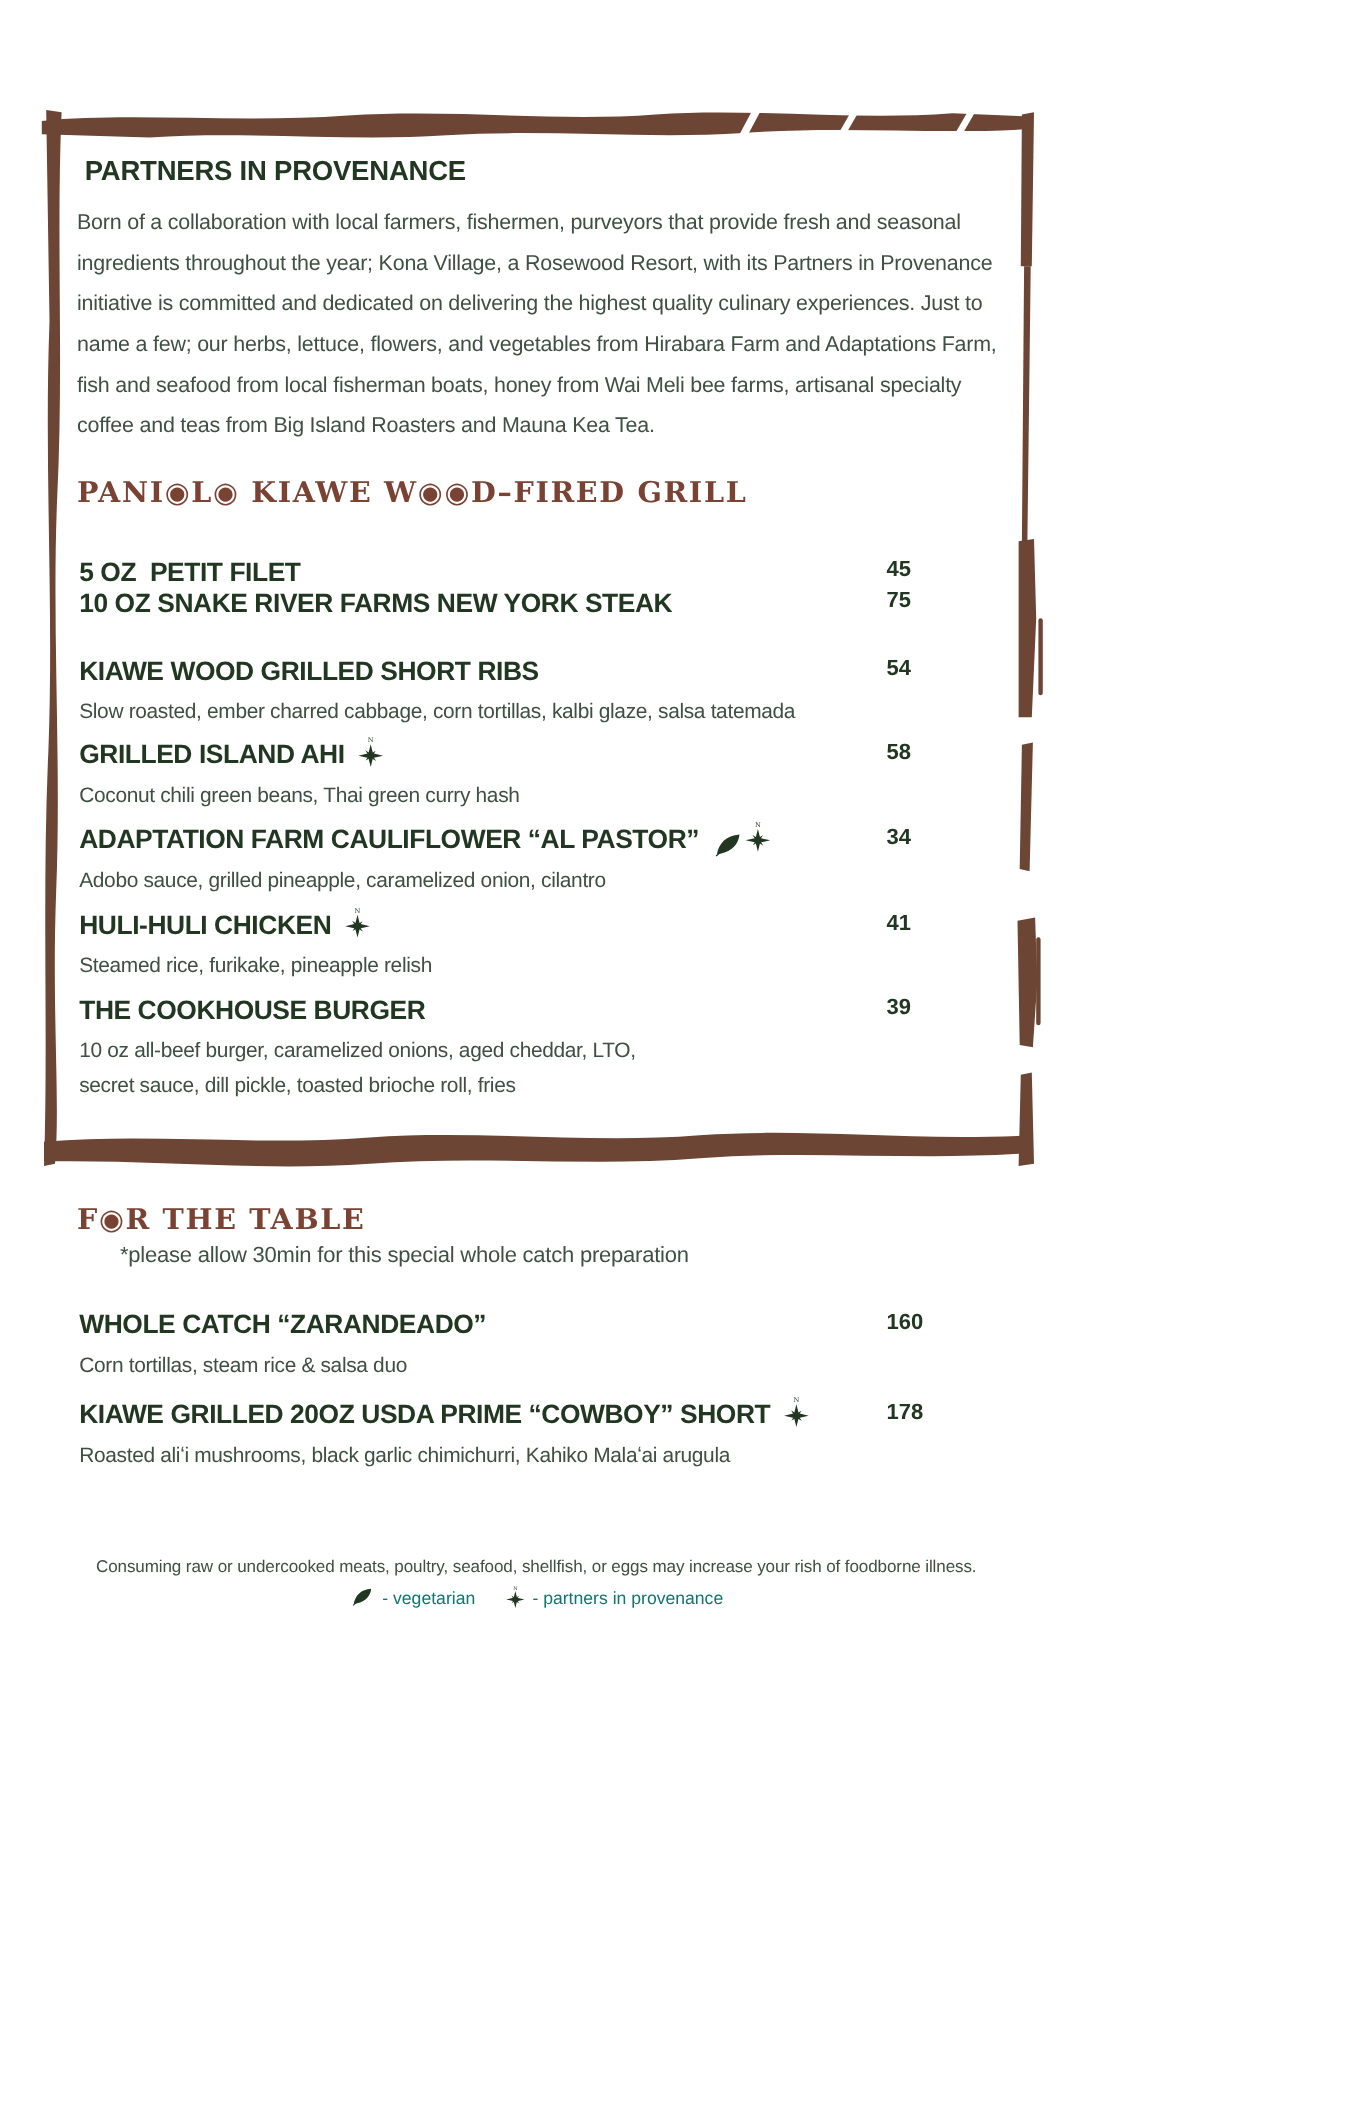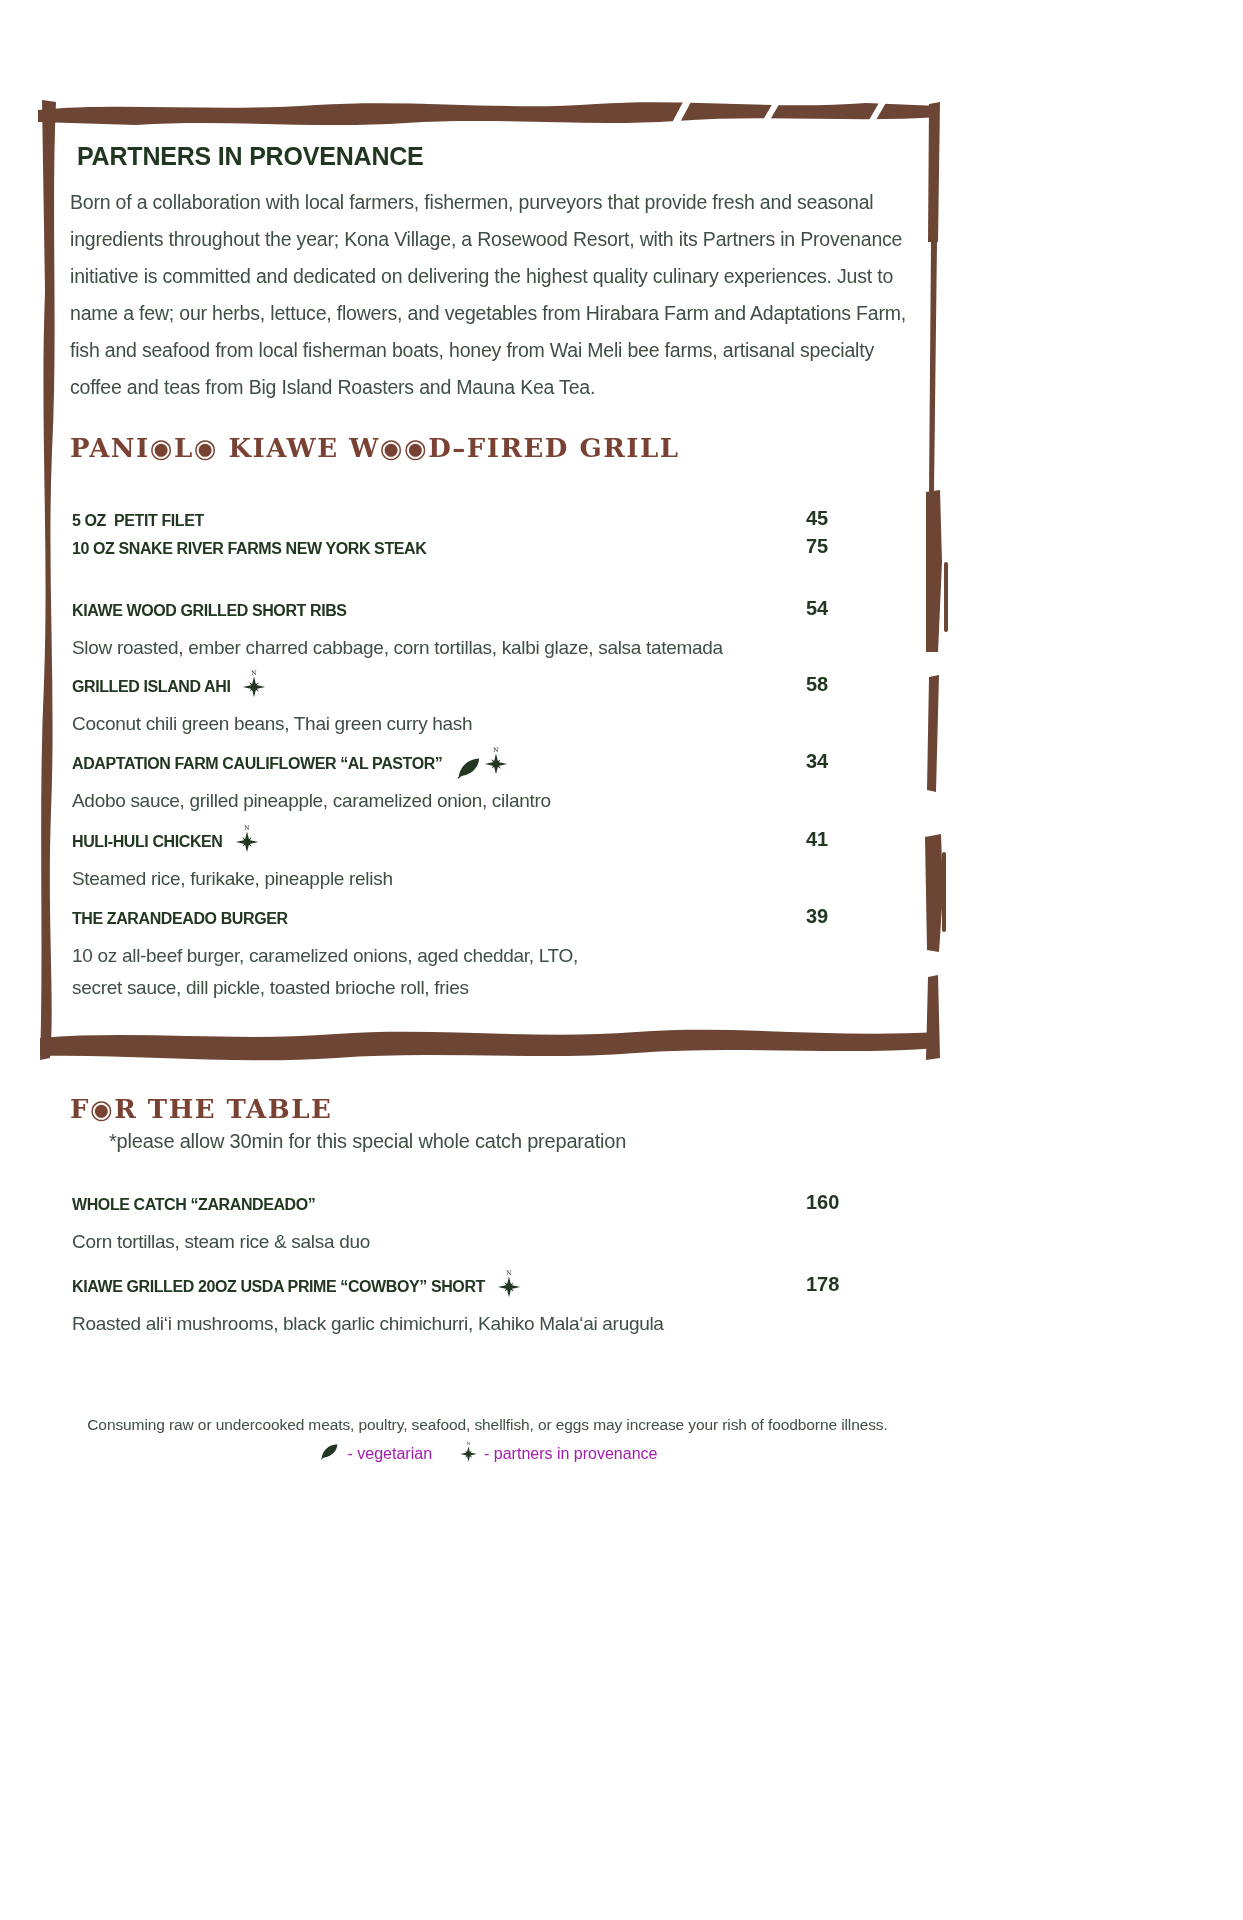--- a/index.html
+++ b/index.html
@@ -23,42 +23,42 @@
   }
   #grill-heading{top:433px;}
   #table-heading{top:1094px;}
   .note{
     position:absolute;left:70px;top:1130px;
     font-size:20px;color:#3f4f42;letter-spacing:-0.2px;margin-left:39px;
   }
   .item{position:absolute;left:72px;width:740px;}
   .titleline{display:flex;align-items:center;gap:12px;height:26px;}
   .item .name{
-    font-size:16px;font-weight:bold;color:#223722;
+    font-size:24px;font-weight:bold;color:#223722;
     letter-spacing:-0.4px;white-space:pre;
   }
   .item .price{
     position:absolute;left:734px;top:-1px;
     font-size:20px;font-weight:bold;color:#223722;
   }
   .item .desc{
     margin-top:8px;font-size:19px;color:#3f4f42;
     letter-spacing:-0.3px;line-height:32px;white-space:pre-line;
   }
   .ic{display:inline-block;}
   .ic.compass{width:24px;height:31px;margin-bottom:3px;}
   .ic.leaf{width:30px;height:22px;}
   .disclaimer{
     position:absolute;left:40px;top:1416px;width:895px;text-align:center;
     font-size:15.5px;color:#3f4f42;letter-spacing:-0.1px;
   }
   .legend{
     position:absolute;left:40px;top:1440px;width:895px;
     display:flex;justify-content:center;align-items:center;gap:28px;
-    font-size:16px;color:#a21caf;
+    font-size:16px;color:#0f766e;
   }
   .legend-item{display:flex;align-items:center;gap:7px;}
   .legend .ic.compass{width:17px;height:23px;margin-bottom:0;}
   .legend .ic.leaf{width:23px;height:17px;}
 </style>
 </head>
 <body>
 
 <div class="page">
 
@@ -165,21 +165,21 @@
                 <polygon points="13,10 15.4,19.6 26,22 15.4,24.4 13,34 10.6,24.4 0,22 10.6,19.6" transform="translate(13 22) scale(0.62) rotate(45) translate(-13 -22)"></polygon>
               </g>
             </svg></span>
         </div>
         <div class="price">41</div>
         <div class="desc">Steamed rice, furikake, pineapple relish</div>
       </div>
 
       <div class="item" style="top: 906px;">
         <div class="titleline">
-          <span class="name">THE ZARANDEADO BURGER</span>
+          <span class="name">THE COOKHOUSE BURGER</span>
           <span class="icons"></span>
         </div>
         <div class="price">39</div>
         <div class="desc">10 oz all-beef burger, caramelized onions, aged cheddar, LTO,
 secret sauce, dill pickle, toasted brioche roll, fries</div>
       </div>
     </div>
 
   <div class="slab fancy-o" id="table-heading">F◉R THE TABLE</div>
   <div class="note">*please allow 30min for this special whole catch preparation</div>

